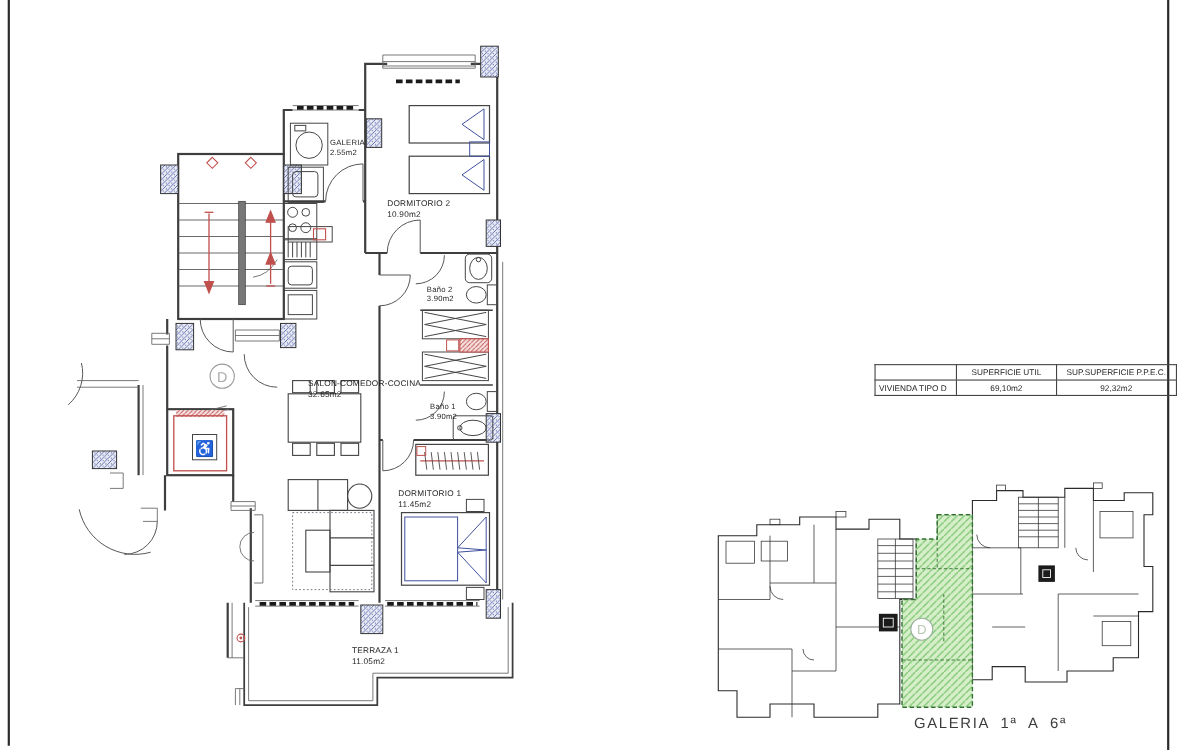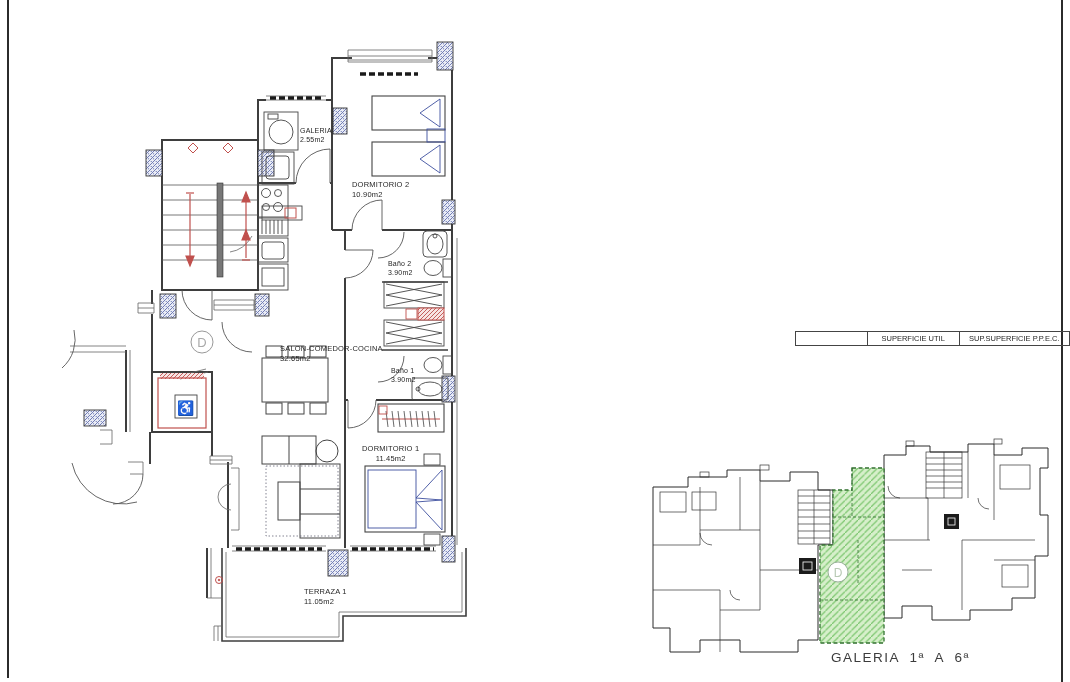--- a/index.html
+++ b/index.html
@@ -322,34 +322,39 @@
   <span>3.90m2</span>
 </div>
 <div class="room-label" style="left:280px;top:324px;margin-top:20px;">
   <span>SALON-COMEDOR-COCINA</span>
   <span>32.65m2</span>
 </div>
 <div class="room-label small" style="left:391px;top:366px;">
   <span>Baño 1</span>
   <span>3.90m2</span>
 </div>
-<div class="room-label" style="left:362px;top:444px;text-align:center;">
+<div class="room-label" style="left:362px;top:444px;">
   <span>DORMITORIO 1</span>
   <span>11.45m2</span>
 </div>
-<div class="room-label" style="left:304px;top:587px;">
+<div class="room-label" style="left:320px;top:587px;">
   <span>TERRAZA 1</span>
   <span>11.05m2</span>
 </div>
 
 <table class="area-table">
   <tbody>
         <tr>
     <td class="c1"></td>
     <td class="c2">SUPERFICIE UTIL</td>
     <td class="c3">SUP.SUPERFICIE P.P.E.C.</td>
   </tr>
+  <tr>
+    <td class="c1">VIVIENDA TIPO D</td>
+    <td class="c2">69,10m2</td>
+    <td class="c3">92,32m2</td>
+  </tr>
 </tbody>
     </table>
 
 <div class="caption">GALERIA 1ª A 6ª</div>
 
 </div>
 
 </body></html>

